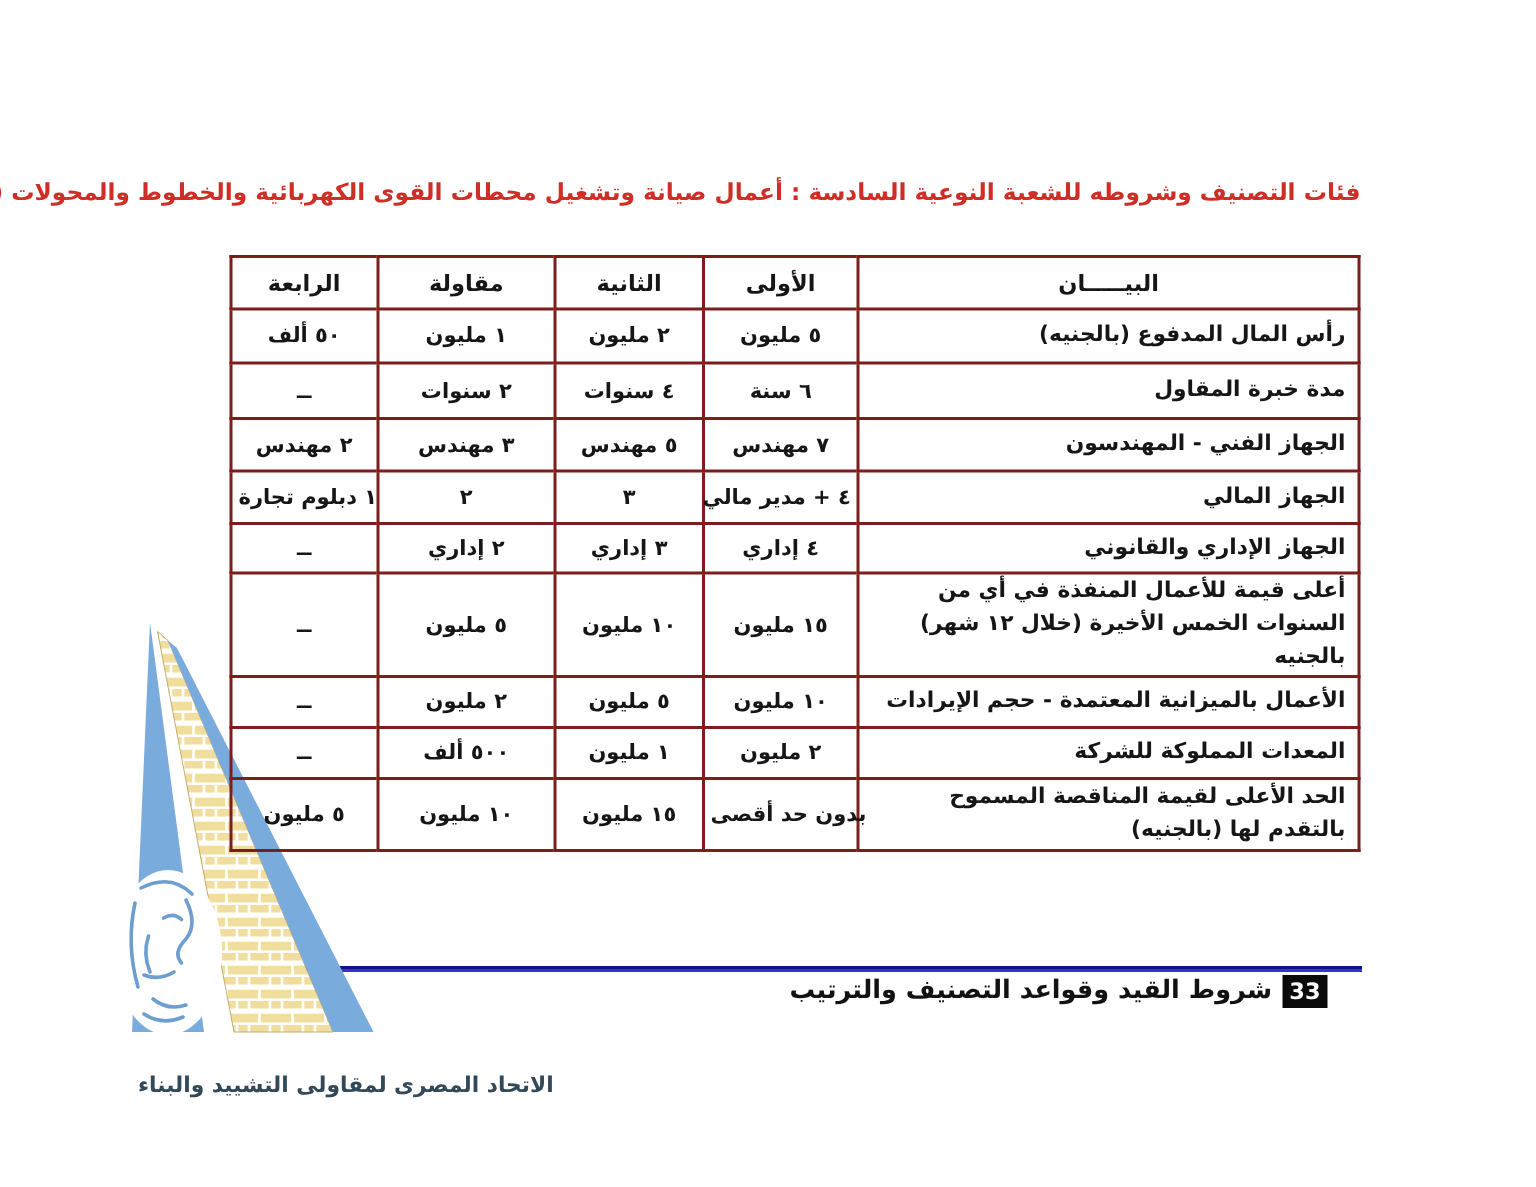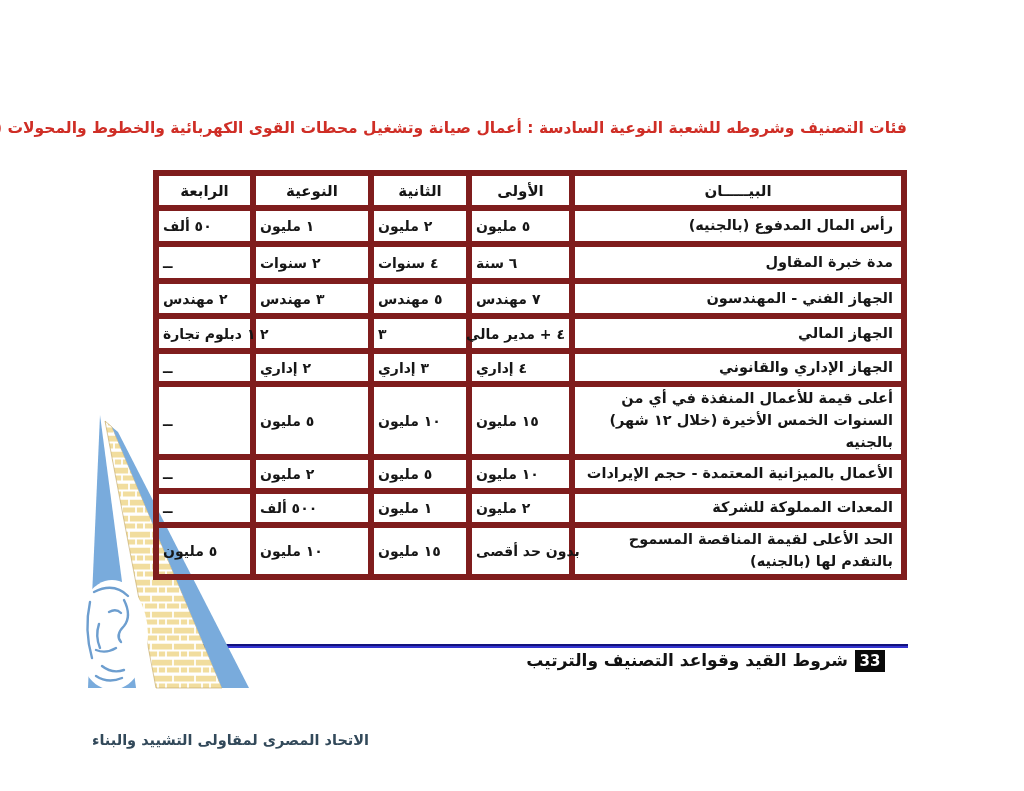--- a/index.html
+++ b/index.html
@@ -17,35 +17,35 @@
     z-index:4;
   }
 
   .class-table{
     position:absolute;top:170px;left:153px;width:754px;
     border-collapse:collapse;table-layout:fixed;
     background:transparent;z-index:3;
     color:#161616;
   }
   .class-table th,.class-table td{
-    border:6px solid #7f1d1d;
+    border:2px solid #7f1d1d;
     padding:1px 4px;
     background:transparent;
     vertical-align:middle;
   }
   .class-table th{
     font-size:15px;font-weight:bold;text-align:center;direction:rtl;
   }
   .class-table td.lbl{
     direction:rtl;
     font-size:14.5px;font-weight:bold;line-height:1.5;
     padding-right:8px;padding-left:4px;
   }
   .class-table td.val{
-    direction:ltr;
+    direction:ltr;text-align:center;
     font-size:14px;font-weight:bold;white-space:nowrap;
   }
   .class-table td.val.rtl-val{direction:rtl;}
 
   .logo{
     position:absolute;left:52px;top:402px;width:215px;height:292px;
     z-index:2;
   }
 
   .footer-line{
@@ -65,21 +65,20 @@
     direction:rtl;white-space:nowrap;
     font-size:17px;font-weight:bold;color:#121212;
     z-index:4;
     margin-left:25px;
   }
   .org-name{
     position:absolute;left:92px;top:716px;
     direction:rtl;white-space:nowrap;
     font-size:14.5px;font-weight:bold;color:#32495a;
     z-index:4;
-    margin-top:16px;
   }
 </style>
 </head>
 <body>
 
 <div class="page">
 
   <div class="doc-title">فئات التصنيف وشروطه للشعبة النوعية السادسة : أعمال صيانة وتشغيل محطات القوى الكهربائية والخطوط والمحولات (٨/٦)</div>
 
   <svg class="logo" viewBox="0 0 215 292" aria-hidden="true">
@@ -118,21 +117,21 @@
         <col style="width:103px">
         <col style="width:98px">
         <col style="width:118px">
         <col style="width:97px">
     </colgroup>
     <thead>
         <tr style="height: 35px;">
           <th>البيـــــان</th>
           <th>الأولى</th>
           <th>الثانية</th>
-          <th>النوعية</th>
+          <th>مقاولة</th>
           <th>الرابعة</th>
         </tr>
       </thead>
     <tbody>
         <tr style="height: 36px;">
           <td class="lbl">رأس المال المدفوع (بالجنيه)</td>
           <td class="val">٥ مليون</td>
           <td class="val">٢ مليون</td>
           <td class="val">١ مليون</td>
           <td class="val">٥٠ ألف</td>

